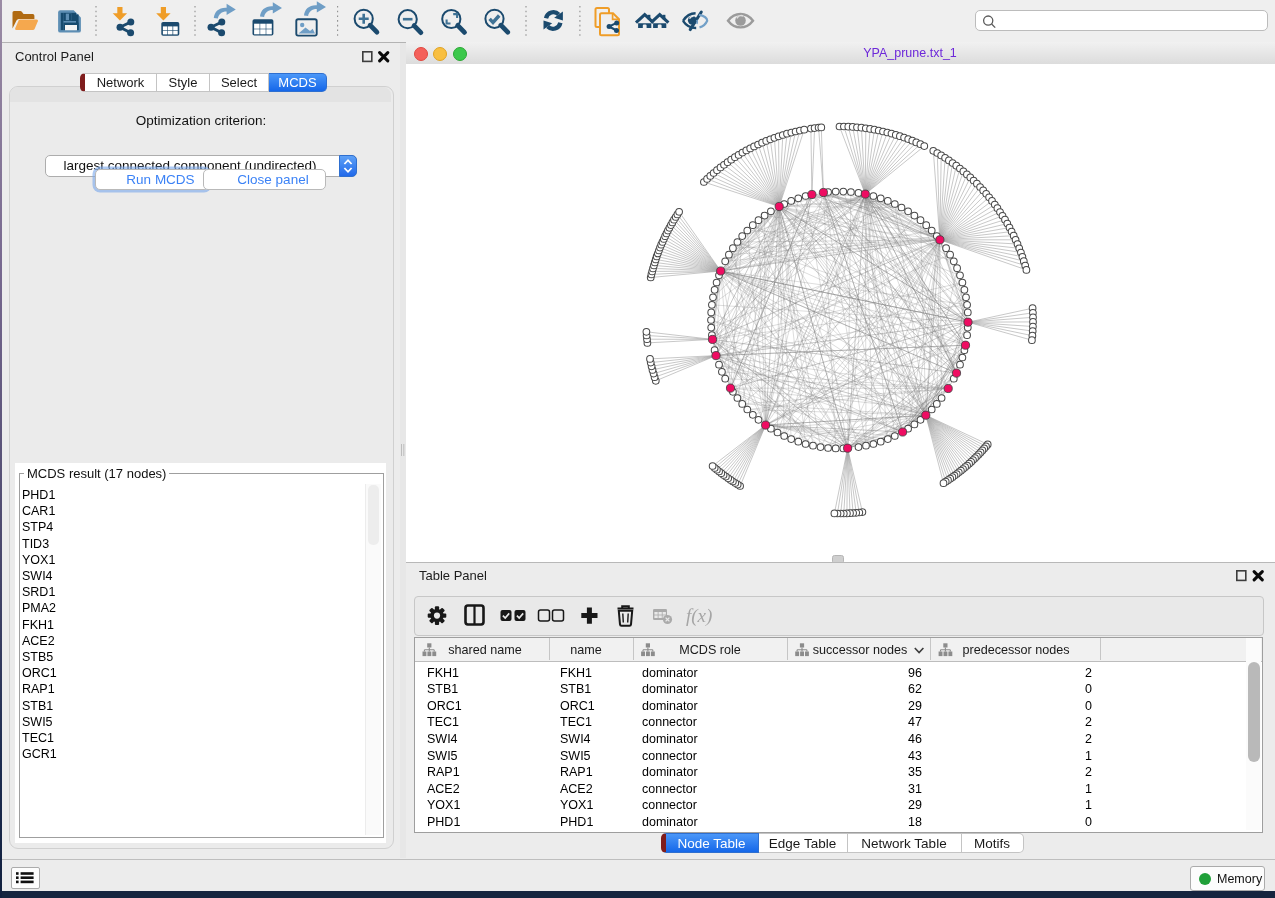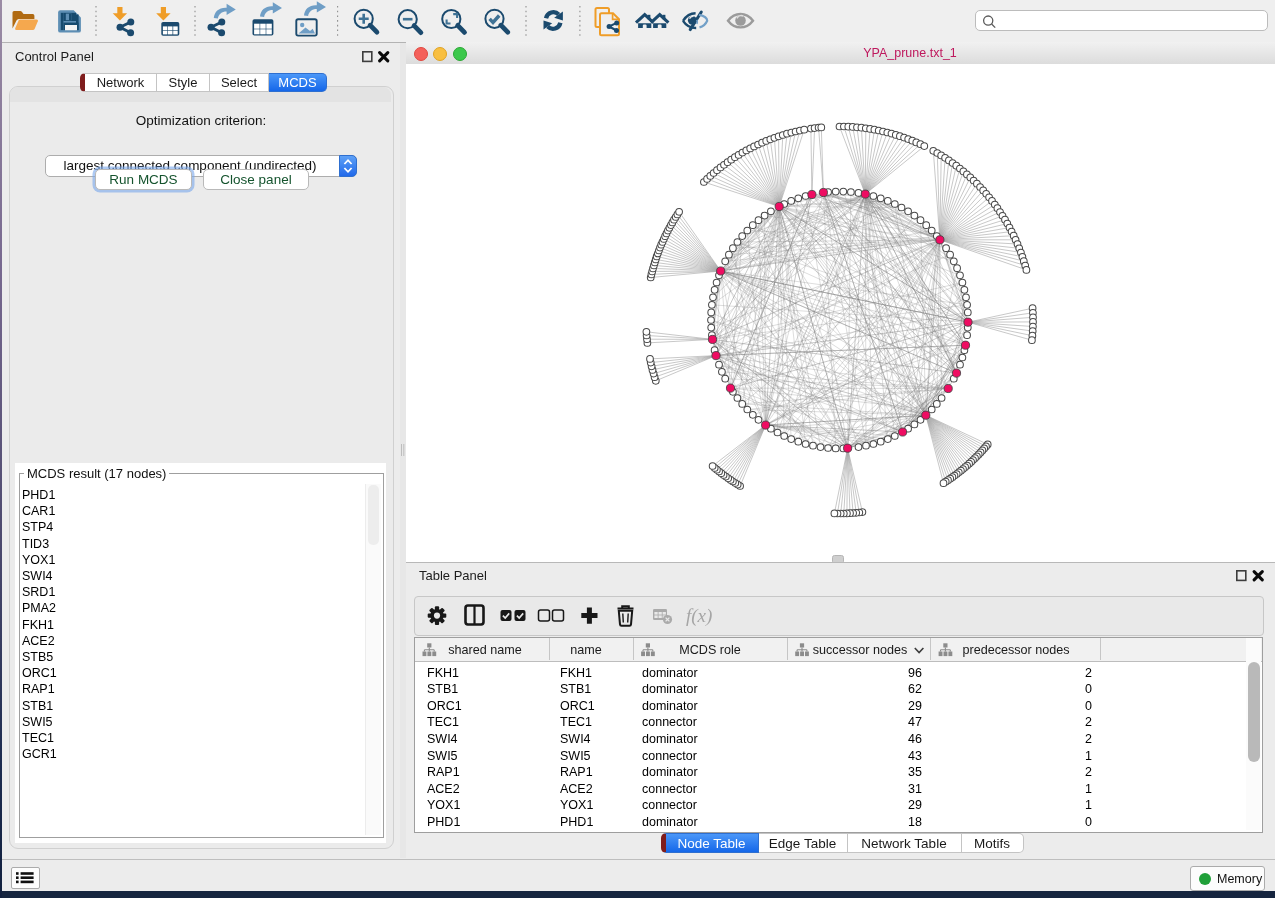--- a/index.html
+++ b/index.html
@@ -18,37 +18,37 @@
 .seg .sg{background:#fff;border-top:1px solid #c4c4c4;border-bottom:1px solid #c4c4c4;border-right:1px solid #c4c4c4;
  display:flex;align-items:center;justify-content:center;white-space:nowrap;}
 .seg .sg:first-child{border-left:5px solid #7f1d1d;border-radius:5px 0 0 5px;}
 .seg .sg:last-child{border-radius:0 5px 5px 0;}
 .seg .sel{background:linear-gradient(#4b97f8,#1567e9);color:#fff;border-color:#2e6fd0;}
 #optlabel{left:44px;top:113px;width:314px;text-align:center;font-size:13.5px;color:#111;}
 #combo{left:45px;top:136px;width:310px;height:20px;background:#fff;border:1px solid #adadad;border-radius:5px;margin-top:19px;}
 #combo .txt{position:absolute;left:0;right:22px;top:2px;text-align:center;font-size:13.5px;color:#111;white-space:nowrap;}
 #spin{position:absolute;right:-1px;top:-1px;width:16px;height:20px;border-radius:0 5px 5px 0;
  background:linear-gradient(#5ea1f7,#2169ea);border:1px solid #2e6fd0;}
-.btn{position:absolute;background:#fff;border:1px solid #b9b9b9;border-radius:5px;font-size:13.5px;color:#14532d;
- display:flex;align-items:center;justify-content:center;}
+.btn{position:absolute;background:#fff;border:1px solid #b9b9b9;border-radius:5px;font-size:13.5px;color:#3b82f6;
+ display:flex;align-items:center;justify-content:center;padding-left:17px;}
 #runbtn{left:95px;top:169px;width:95px;height:19px;box-shadow:0 0 0 2.5px rgba(125,170,235,.62);}
 #closebtn{left:203px;top:169px;width:104px;height:19px;}
 #listwrap{left:15px;top:463px;width:371px;height:380px;background:#fff;}
 #fieldset{left:19px;top:473px;width:363px;height:363px;border:1px solid #9f9f9f;}
 #legend{left:24px;top:466px;background:#fff;padding:0 3px;font-size:13px;color:#111;}
 #mcdslist{left:22px;top:487px;font-size:12.5px;color:#000;line-height:16.2px;}
 #listscroll{left:365px;top:484px;width:15px;height:351px;background:#fafafa;border-left:1px solid #ececec;}
 #listscroll .th{position:absolute;left:2px;top:1px;width:11px;height:60px;background:#ededed;border-radius:5px;}
 #splitter{left:400px;top:43px;width:6px;height:815px;background:#e7e7e7;border-right:1px solid #9c9c9c;}
 #titlebar{left:406px;top:42px;width:869px;height:22px;background:linear-gradient(#f1f1f1,#dcdcdc);border-bottom:1px solid #b1b1b1;}
 .tl{position:absolute;top:46.5px;width:12px;height:12px;border-radius:50%;}
 #tlr{left:413.5px;background:#f4605a;border:0.8px solid #e04840;}
 #tly{left:433px;background:#f8bf41;border:0.8px solid #e0a323;}
 #tlg{left:453px;background:#3cc84c;border:0.8px solid #2aa834;}
-#nettitle{left:800px;top:46px;width:220px;text-align:center;font-size:12.5px;color:#be185d;}
+#nettitle{left:800px;top:46px;width:220px;text-align:center;font-size:12.5px;color:#6d28d9;}
 #canvas{left:406px;top:64px;width:869px;height:498px;background:#fff;}
 #hthumb{left:831.5px;top:554.5px;width:10px;height:7px;background:#cfcfcf;border:1px solid #b5b5b5;border-radius:2.5px;}
 #tablepanel{left:406px;top:562px;width:869px;height:296px;background:#ececec;border-top:1px solid #b8b8b8;}
 #tpTitle{left:419px;top:568px;font-size:13px;color:#1c1c1c;}
 #tptools{left:414px;top:596px;width:848px;height:38px;background:#e9e9e9;border:1px solid #c7c7c7;border-radius:4px;}
 #tbl{left:414px;top:637px;width:847px;height:194px;background:#fff;border:1px solid #9e9e9e;}
 #tblhead{position:absolute;left:0;top:0;width:847px;height:23px;background:#f1f1f1;border-bottom:1px solid #bdbdbd;}
 .hc{position:absolute;top:0;height:22px;border-right:1px solid #c6c6c6;display:flex;align-items:center;justify-content:center;
  font-size:12.5px;color:#1a1a1a;}
 .rowtxt{position:absolute;font-size:12.5px;color:#000;white-space:pre;}

